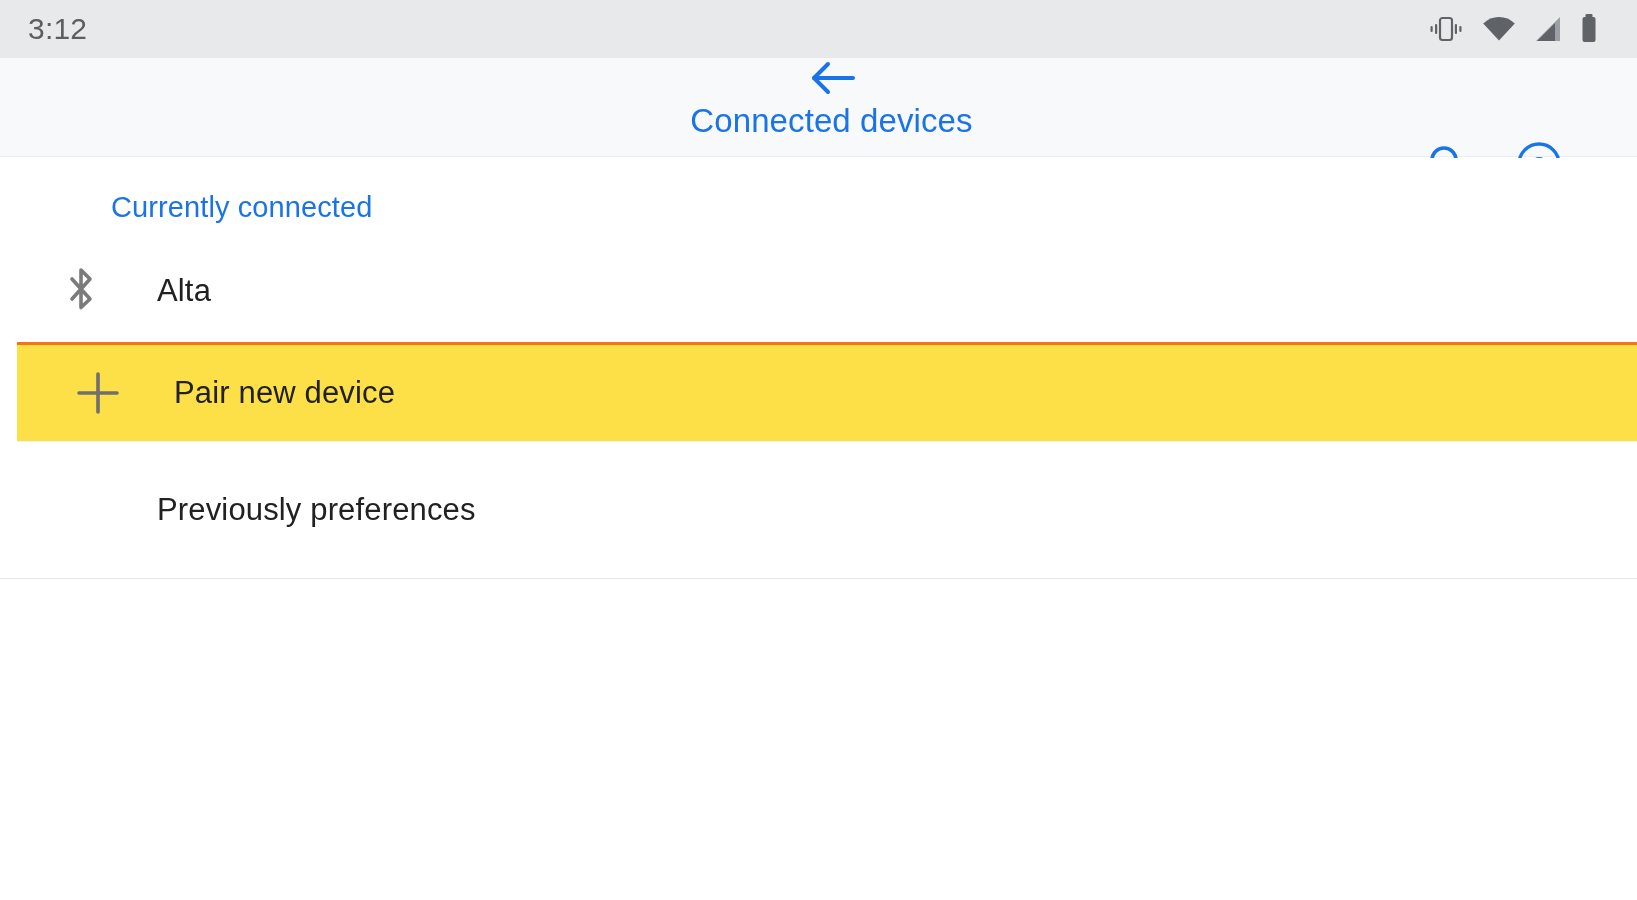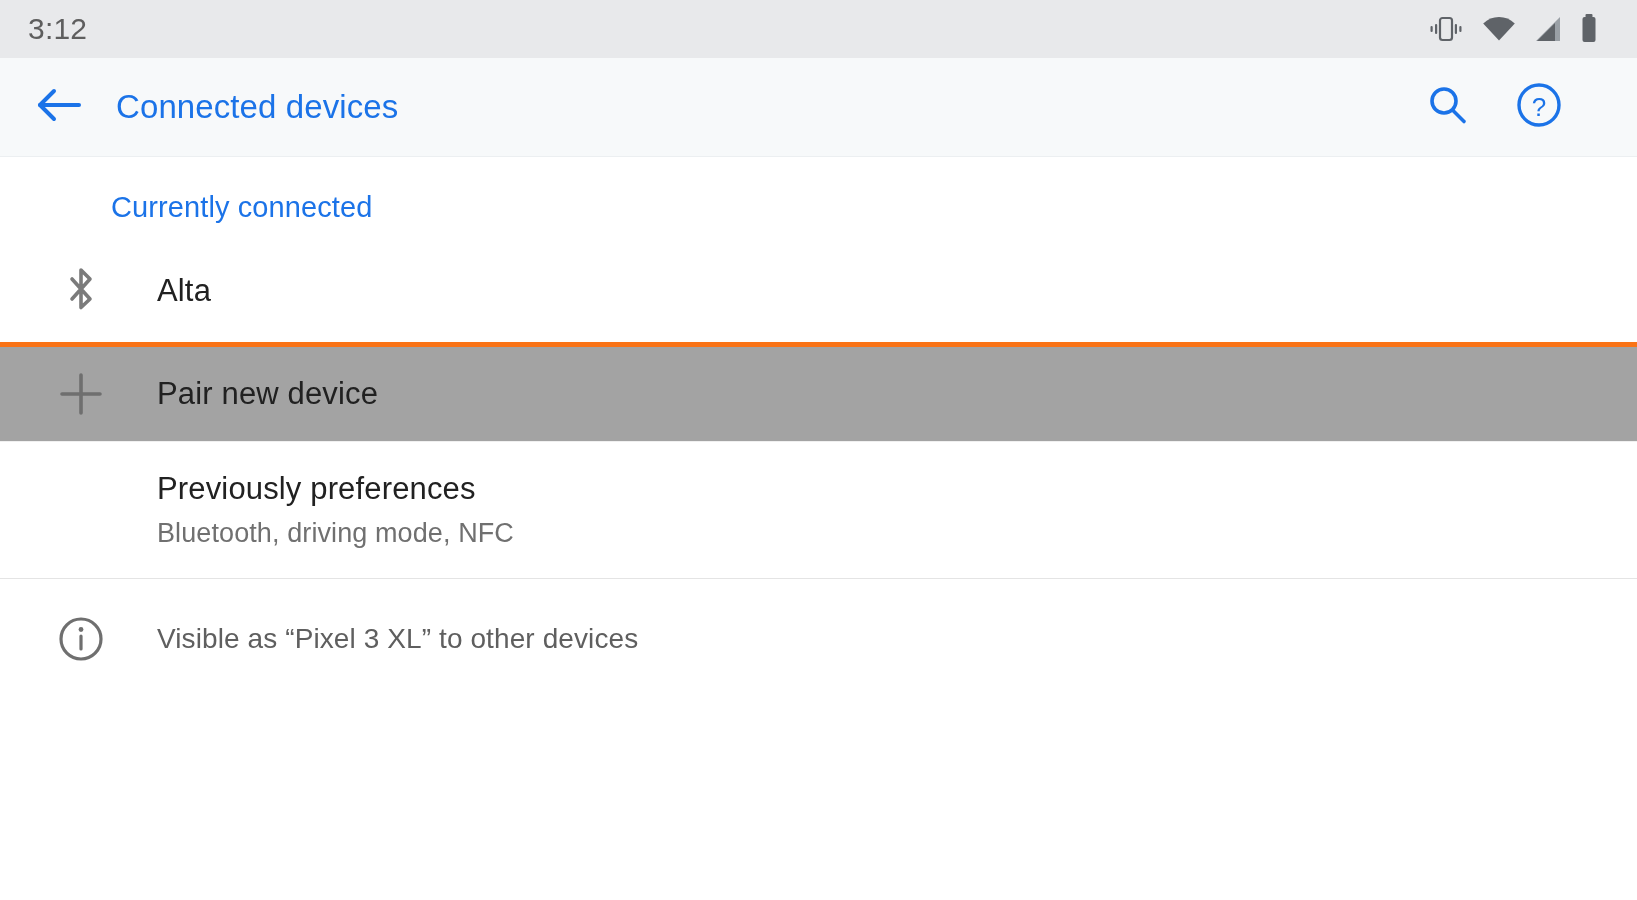--- a/index.html
+++ b/index.html
@@ -50,20 +50,21 @@
   
   .app-bar {
     position: absolute;
     top: 58px; left: 0;
     width: 1637px;
     height: 99px;
     background: #f7f9fa;
     border-bottom: 1px solid #eceff1;
     display: flex;
     align-items: center;
+    flex-direction: column;
   }
 
   .back-btn {
     width: 64px;
     height: 64px;
     margin-left: 26px;
     display: flex;
     align-items: center;
     justify-content: center;
     cursor: pointer;
@@ -116,23 +117,24 @@
   }
 
   .row {
     display: flex;
     align-items: center;
     min-height: 100px;
     background: #ffffff;
   }
 
   .row.highlighted {
-    background: #a3a3a3;
-    border-top: 5px solid #f97316;
+    background: #fde047;
+    border-top: 3px solid #f97316;
     border-bottom: 1px solid #f0f0f0;
+    margin-left: 17px;
   }
 
   .row-icon {
     width: 157px;
     min-width: 157px;
     display: flex;
     align-items: center;
     justify-content: center;
     padding-left: 4px;
   }
@@ -291,34 +293,21 @@
       <div class="row-text">
         <div class="row-title">Pair new device</div>
       </div>
     </div>
 
 
     <div class="row row-prefs">
       <div class="row-icon"></div>
       <div class="row-text">
         <div class="row-title">Previously preferences</div>
-        <div class="row-subtitle">Bluetooth, driving mode, NFC</div>
       </div>
     </div>
 
     <div class="divider"></div>
 
-    <div class="row-info">
-      <div class="row-icon">
-        <span>
-          <svg width="48" height="48" viewBox="0 0 48 48">
-            <circle cx="24" cy="24" r="20" fill="none" stroke="#6f6f6f" stroke-width="3.2"></circle>
-            <circle cx="24" cy="14.5" r="2.4" fill="#6f6f6f"></circle>
-            <path d="M24 21 L24 34" stroke="#6f6f6f" stroke-width="3.2" stroke-linecap="round"></path>
-          </svg>
-        </span>
-      </div>
-      <div class="info-text">Visible as “Pixel 3 XL” to other devices</div>
-    </div>
 
   </div>
 
 </div>
 
 </body></html>

